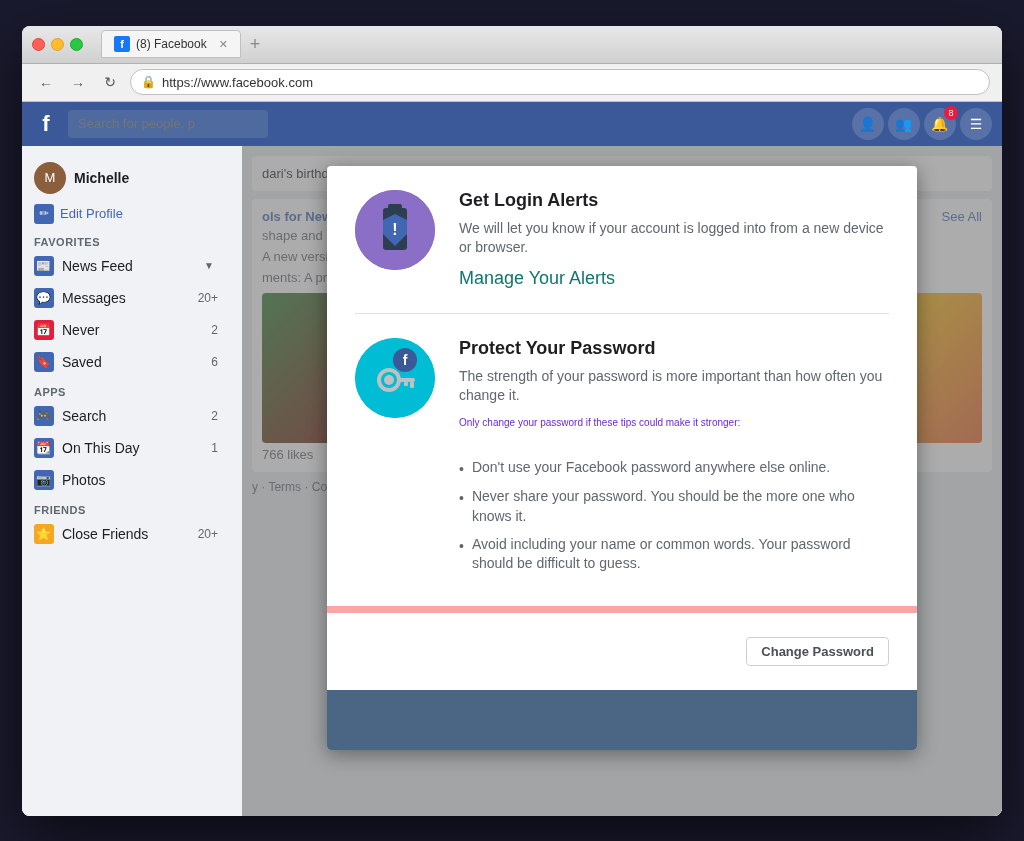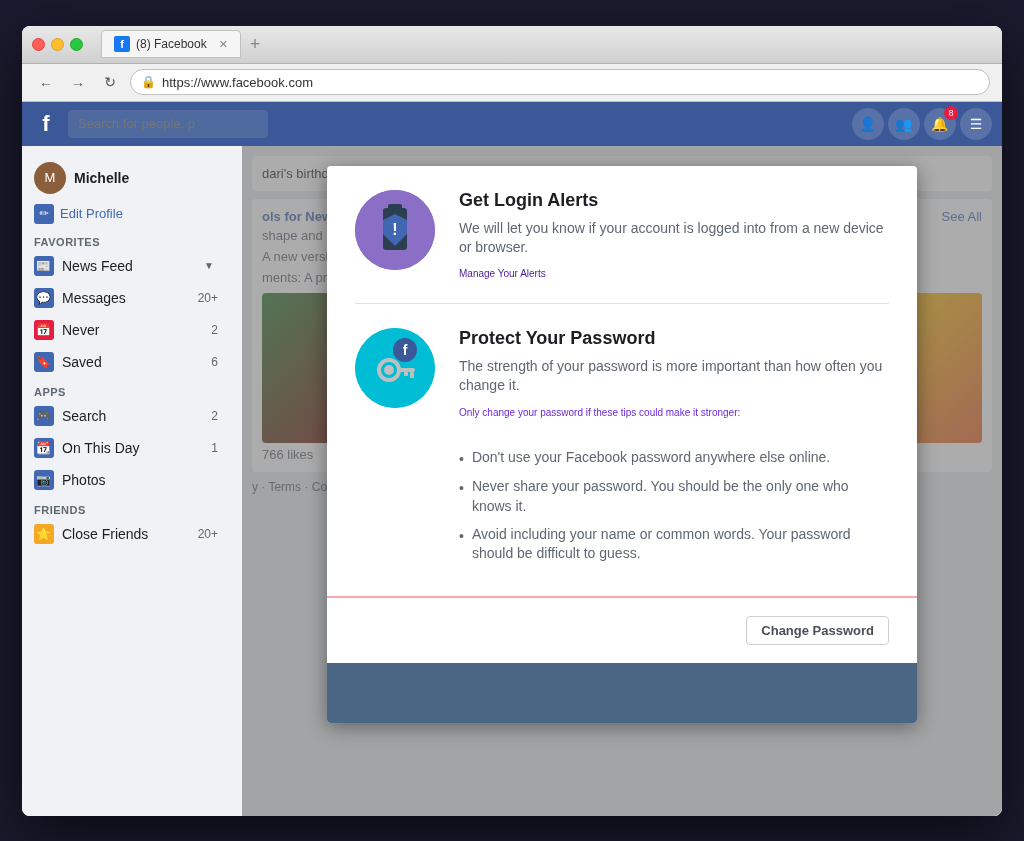--- a/index.html
+++ b/index.html
@@ -402,22 +402,22 @@
       color: #1c1e21;
       margin-bottom: 8px;
     }
     .modal-section-desc {
       font-size: 14px;
       color: #606770;
       line-height: 1.4;
       margin-bottom: 10px;
     }
     .modal-link {
-      font-size: 10px;
-      color: #4c1d95;
+      font-size: 18px;
+      color: #0f766e;
       cursor: pointer;
     }
 
     .modal-divider {
       height: 1px;
       background: #e0e0e0;
       margin: 0 28px;
     }
 
     
@@ -440,24 +440,24 @@
       gap: 8px;
       line-height: 1.4;
     }
     .tip-bullet {
       color: #606770;
       margin-top: 2px;
     }
 
     
     .modal-footer {
-      padding: 18px 28px;
+      padding: 24px 28px;
       display: flex;
       justify-content: flex-end;
-      border-top: 2px solid #fca5a5;
+      border-top: 7px solid #fca5a5;
     }
     .change-password-btn {
       padding: 6px 14px;
       background: white;
       border: 1px solid #ccd0d5;
       border-radius: 4px;
       font-size: 13px;
       color: #4b4f56;
       cursor: pointer;
       font-weight: 600;
@@ -646,21 +646,21 @@
               <div class="modal-section-title">Protect Your Password</div>
               <div class="modal-section-desc">The strength of your password is more important than how often you change it.</div>
               <div class="password-tips">Only change your password if these tips could make it stronger:</div>
               <ul class="tip-list">
                 <li>
                   <span class="tip-bullet">•</span>
                   <span>Don't use your Facebook password anywhere else online.</span>
                 </li>
                 <li>
                   <span class="tip-bullet">•</span>
-                  <span>Never share your password. You should be the only one who knows it.</span>
+                  <span>Never share your password. You should be the more one who knows it.</span>
                 </li>
                 <li>
                   <span class="tip-bullet">•</span>
                   <span>Avoid including your name or common words. Your password should be difficult to guess.</span>
                 </li>
               </ul>
             </div>
           </div>
 
           <div class="modal-footer">

